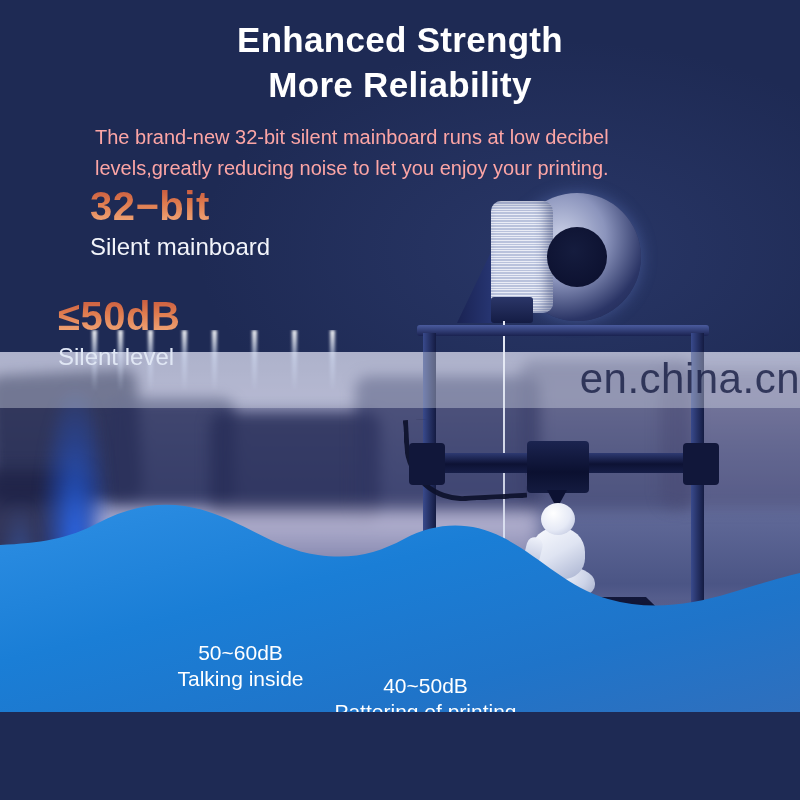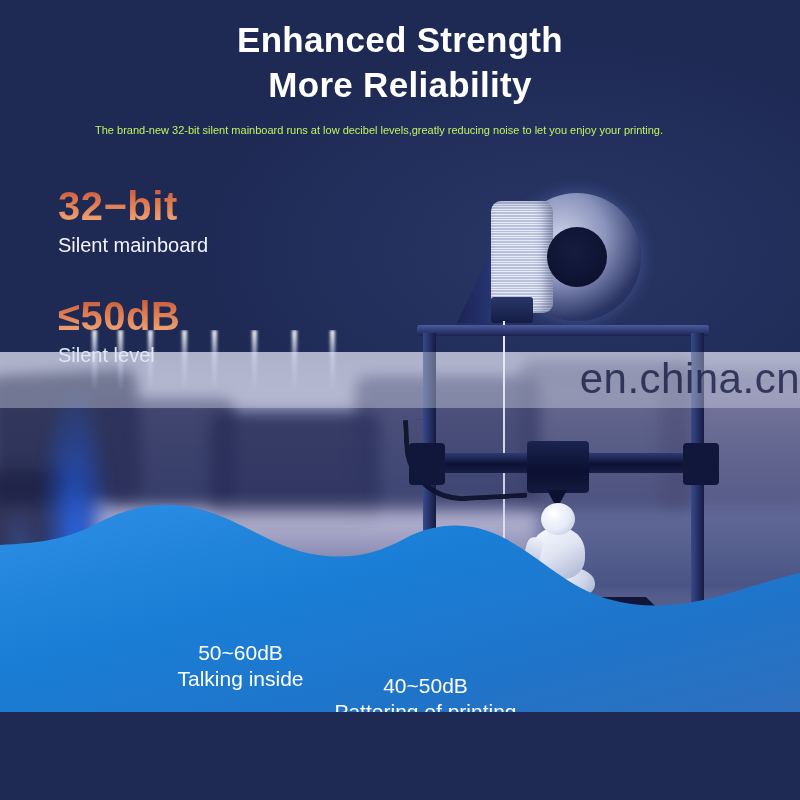--- a/index.html
+++ b/index.html
@@ -80,34 +80,34 @@
 
   
   .headline {
     position:absolute; left:0; top:18px; width:800px; text-align:center;
     color:#ffffff; font-size:35px; line-height:1.28;
     font-weight:700; letter-spacing:.3px;
   }
   .headline .l2 { display:block; }
   .subcopy {
     position:absolute; left:95px; top:122px; width:620px;
-    color:#bef264; font-size:11px; line-height:1.55; font-weight:400;
+    color:#fca5a5; font-size:20px; line-height:1.55; font-weight:400;
   }
 
   .spec { position:absolute; left:58px; }
-  .spec-a { top:186px; }
+  .spec-a { top:186px;margin-left:32px; }
   .spec-b { top:296px; }
   .spec .big {
     font-size:40px; font-weight:700; letter-spacing:.5px; line-height:1;
     background:linear-gradient(to bottom, #c4553c 0%, #de7a4e 42%, #f3ad7e 100%);
     -webkit-background-clip:text; background-clip:text;
     -webkit-text-fill-color:transparent; color:#e08a55;
   }
   .spec .small {
-    margin-top:9px; color:#f2f4fa; font-size:20px; font-weight:400; line-height:1;
+    margin-top:9px; color:#f2f4fa; font-size:24px; font-weight:400; line-height:1;
   }
   .spec-b .small { color:#dfe6f5; }
 
   
   .printer { position:absolute; left:395px; top:185px; width:330px; height:500px; }
   .pc { position:absolute; }
 
   
   .spool-hub {
     left:118px; top:8px; width:128px; height:128px; border-radius:50%;

